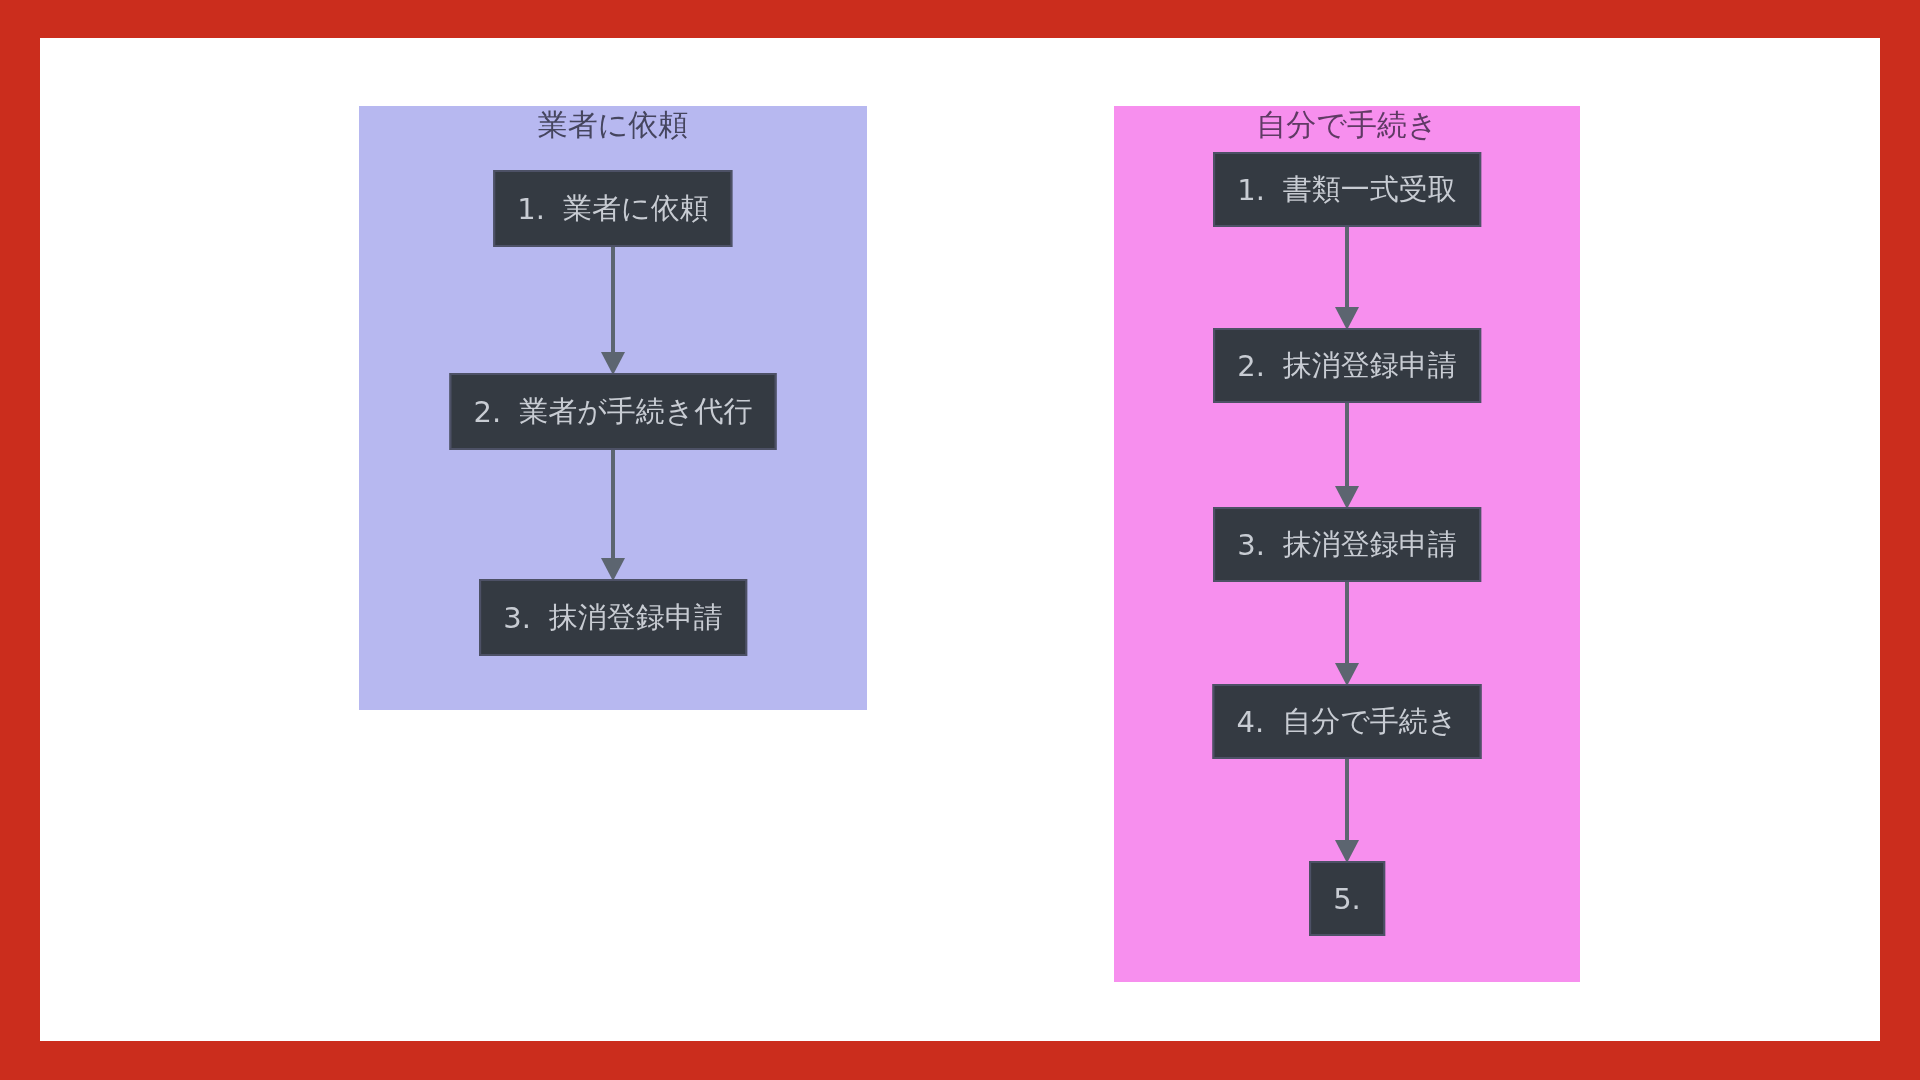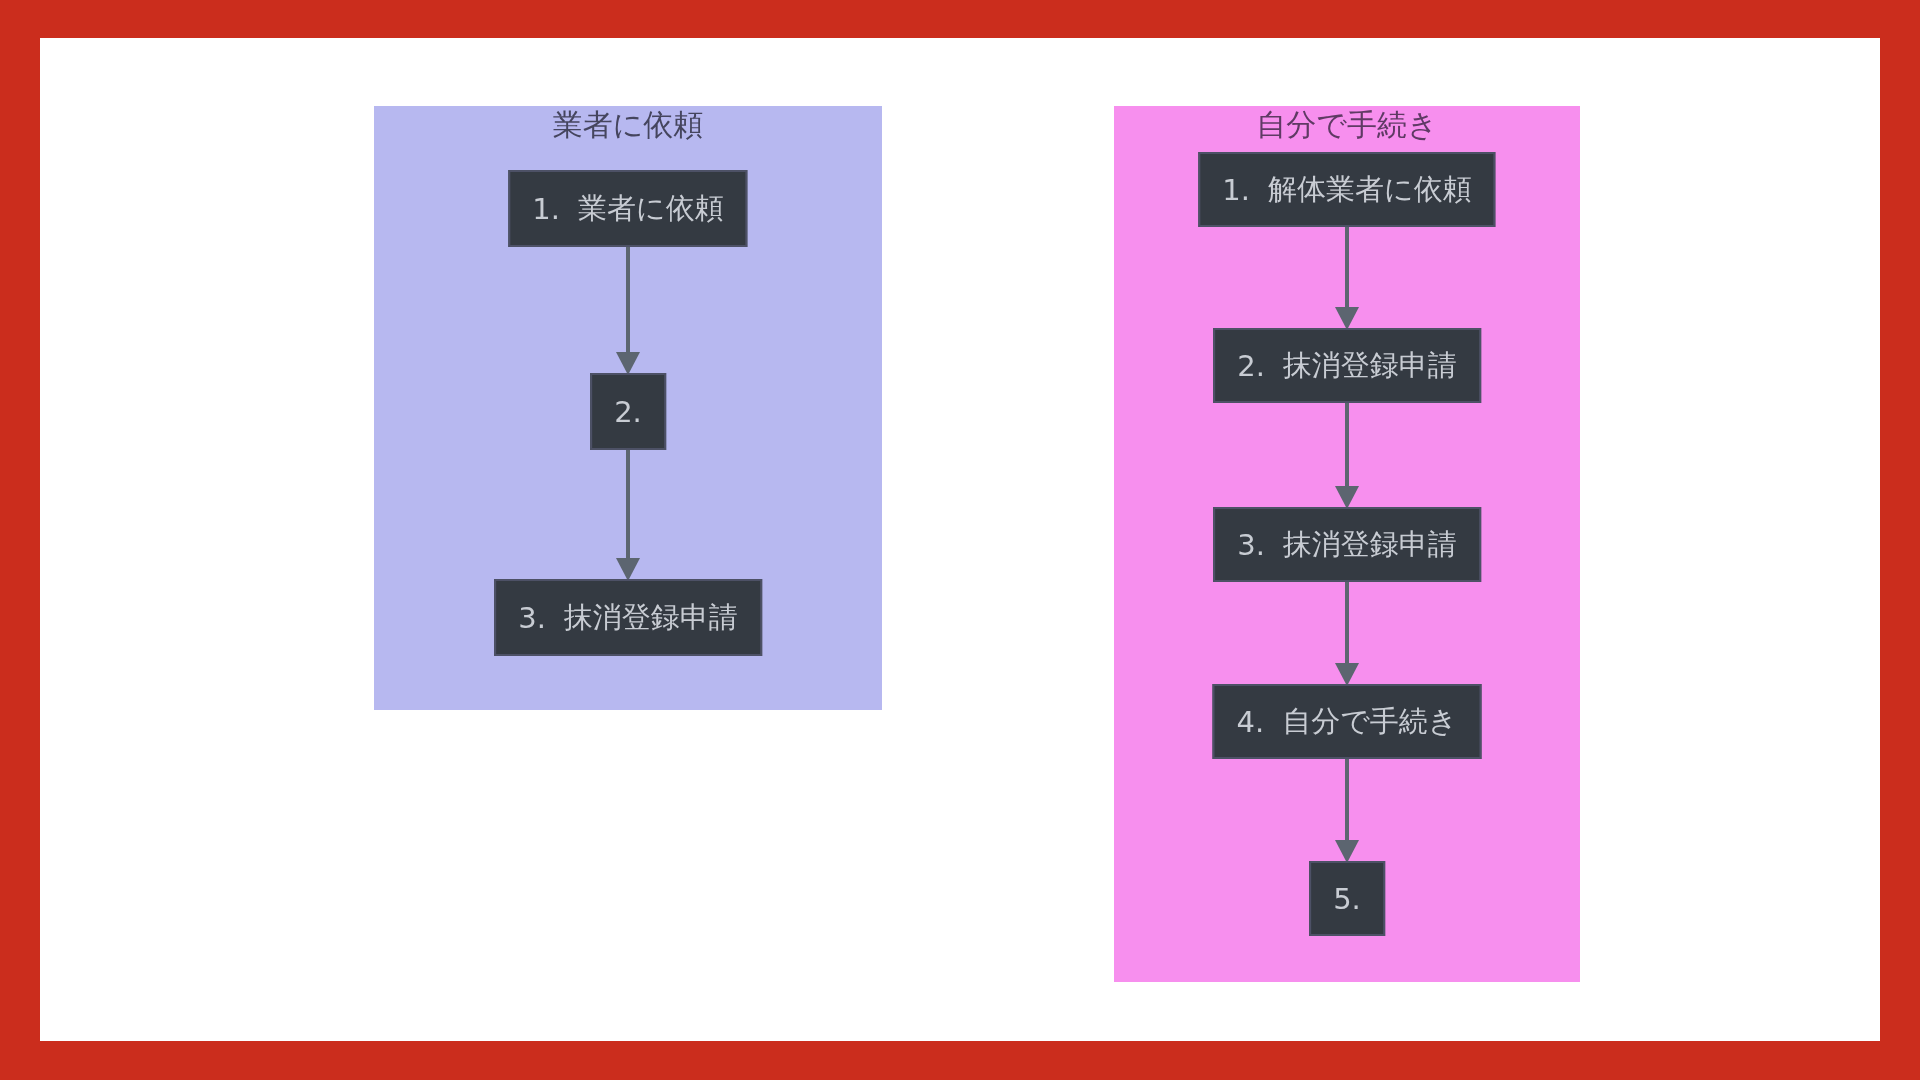--- a/index.html
+++ b/index.html
@@ -57,47 +57,48 @@
     border-left:12px solid transparent;
     border-right:12px solid transparent;
     border-top:23px solid var(--arrow);
   }
 </style>
 </head>
 <body>
 
 <div class="frame">
   <div class="canvas" id="canvas">
-      <div class="panel" style="left: 334px; top: 68px; width: 508px; height: 604px; background: rgb(183, 184, 240);">
+      <div class="panel" style="left: 319px; top: 68px; width: 508px; height: 604px; background: rgb(183, 184, 240);">
         <div class="panel-title" style="color: rgb(69, 69, 94);">業者に依頼</div>
         <div class="node" style="top: 64px; height: 77px;">
           <span class="num">1.</span>
           <span class="label">業者に依頼</span>
         </div>
         <div class="arrow" style="top: 141px; height: 128px; left: 242px;">
           <div class="arrow-line"></div>
           <div class="arrow-head"></div>
         </div>
         <div class="node" style="top: 267px; height: 77px;">
           <span class="num">2.</span>
+          <span class="label">業者が手続き代行</span>
         </div>
         <div class="arrow" style="top: 344px; height: 131px; left: 242px;">
           <div class="arrow-line"></div>
           <div class="arrow-head"></div>
         </div>
         <div class="node" style="top: 473px; height: 77px;">
           <span class="num">3.</span>
           <span class="label">抹消登録申請</span>
         </div>
       </div>
       <div class="panel" style="left: 1030px; top: 68px; width: 466px; height: 876px; background: rgb(247, 143, 238); margin-left: 44px;">
         <div class="panel-title" style="color: rgb(95, 58, 100);">自分で手続き</div>
         <div class="node" style="top: 46px; height: 75px;">
           <span class="num">1.</span>
-          <span class="label">解体業者に依頼</span>
+          <span class="label">書類一式受取</span>
         </div>
         <div class="arrow" style="top: 121px; height: 103px; left: 221px;">
           <div class="arrow-line"></div>
           <div class="arrow-head"></div>
         </div>
         <div class="node" style="top: 222px; height: 75px;">
           <span class="num">2.</span>
           <span class="label">抹消登録申請</span>
         </div>
         <div class="arrow" style="top: 297px; height: 106px; left: 221px;">

